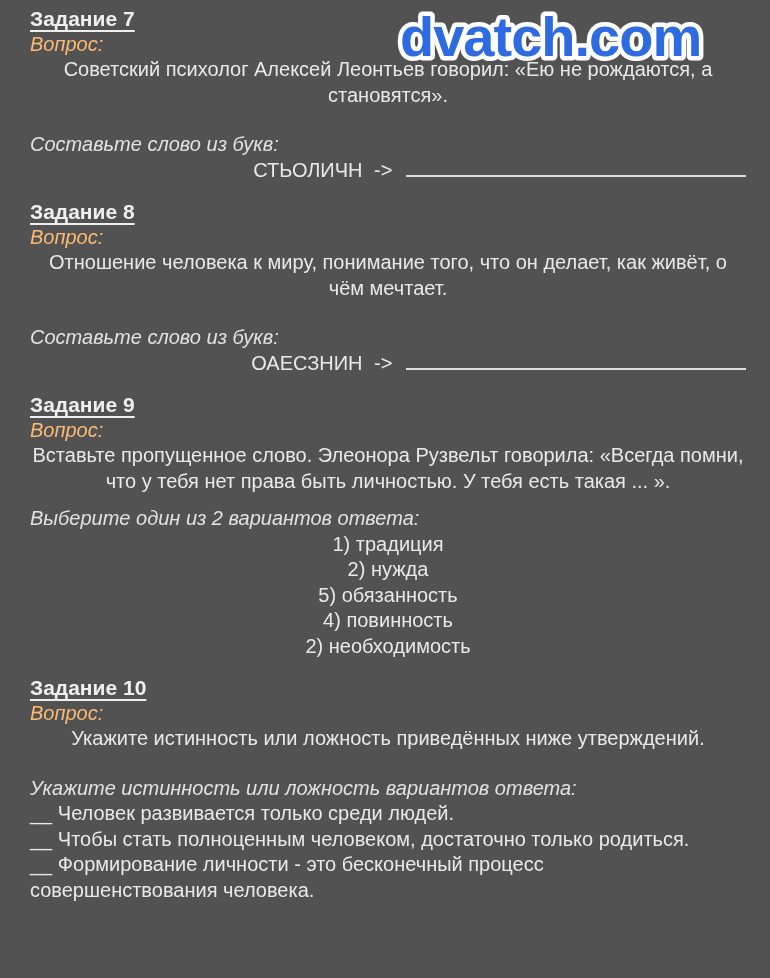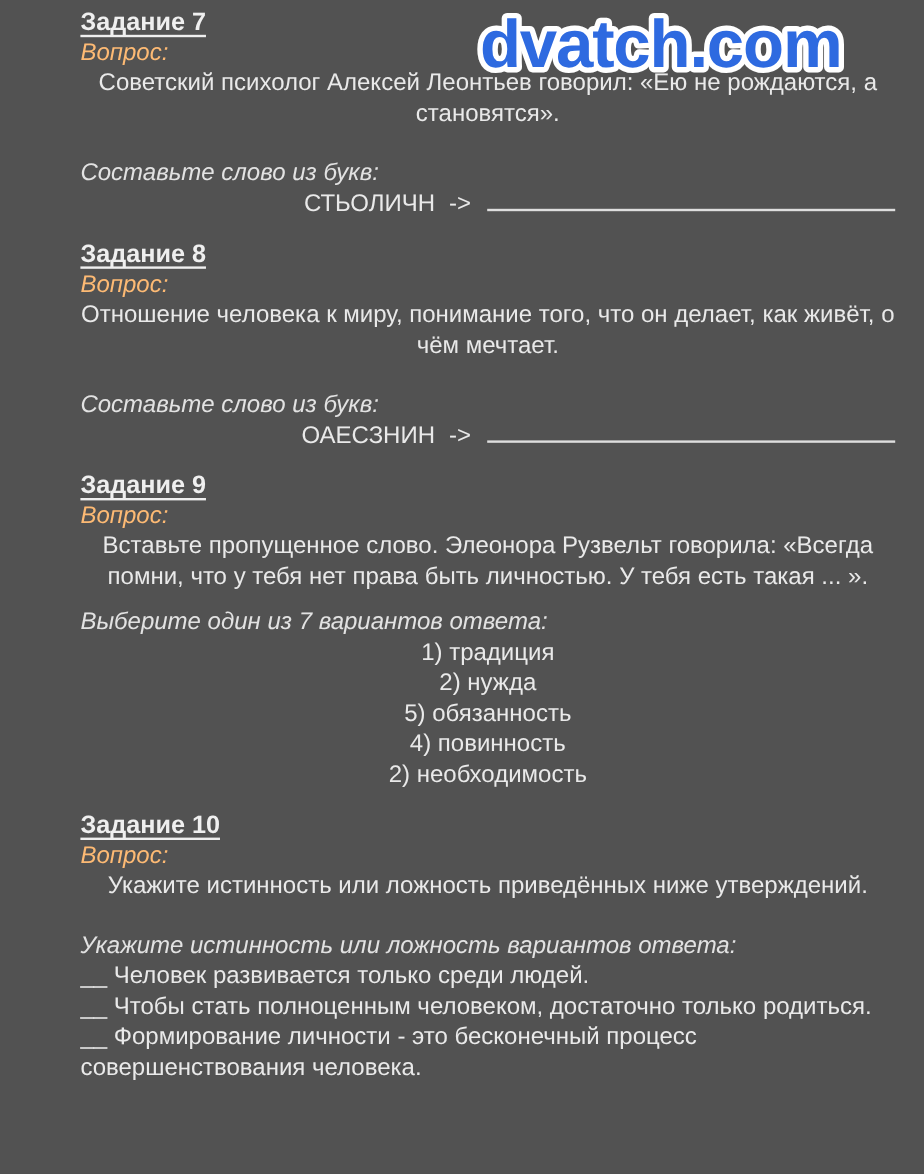--- a/index.html
+++ b/index.html
@@ -29,21 +29,21 @@
     top: 4px;
     right: 2px;
     z-index: 5;
   }
   .watermark text {
     font-family: "Liberation Sans", "DejaVu Sans", sans-serif;
     font-weight: 700;
     font-size: 56px;
     letter-spacing: -1px;
   }
-  .task { margin-top: 16px; margin-left: 37px; }
+  .task { margin-top: 16px; }
   .task.first { margin-top: 0; }
   .task-title {
     margin: 0;
     font-size: 21px;
     font-weight: 700;
     line-height: 25.5px;
     text-decoration: underline;
     text-underline-offset: 4px;
     text-decoration-thickness: 2px;
     color: #efefef;
@@ -107,21 +107,21 @@
       <span>ОАЕСЗНИН</span>
       <span class="arrow">-&gt;</span>
       <span class="blank"></span>
     </div>
   </section>
 
   <section class="task gap-small">
     <h2 class="task-title">Задание 9</h2>
     <div class="qlabel">Вопрос:</div>
     <p class="qtext">Вставьте пропущенное слово. Элеонора Рузвельт говорила: «Всегда помни, что у тебя нет права быть личностью. У тебя есть такая ... ».</p>
-    <div class="instruction">Выберите один из 7 вариантов ответа:</div>
+    <div class="instruction">Выберите один из 2 вариантов ответа:</div>
     <div class="options">
       <div class="option">1) традиция</div>
       <div class="option">2) нужда</div>
       <div class="option">5) обязанность</div>
       <div class="option">4) повинность</div>
       <div class="option">2) необходимость</div>
     </div>
   </section>
 
   <section class="task">

